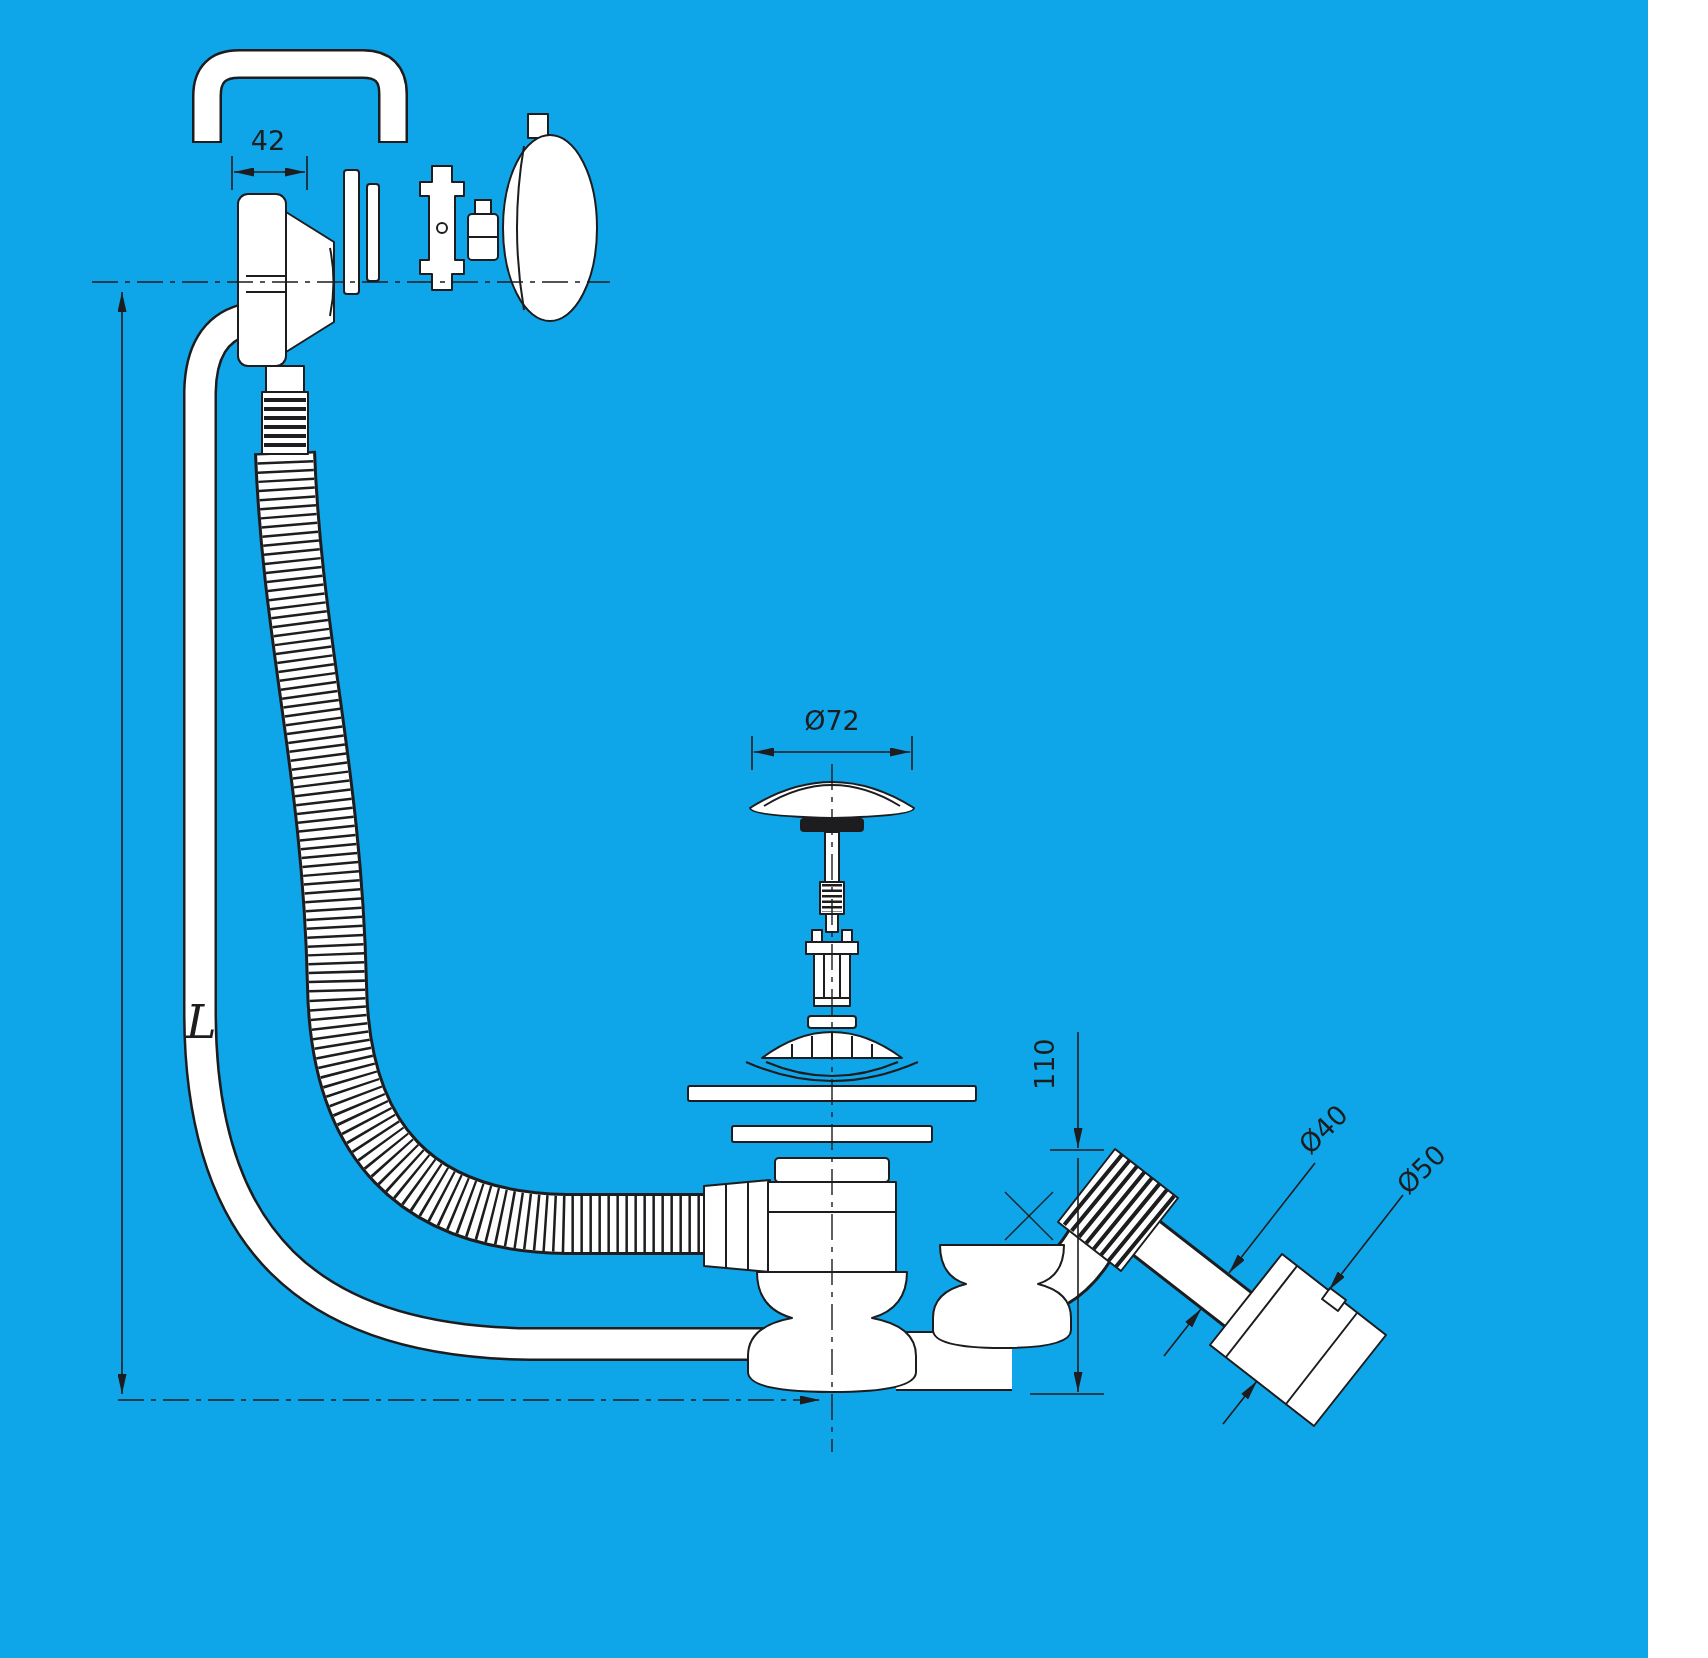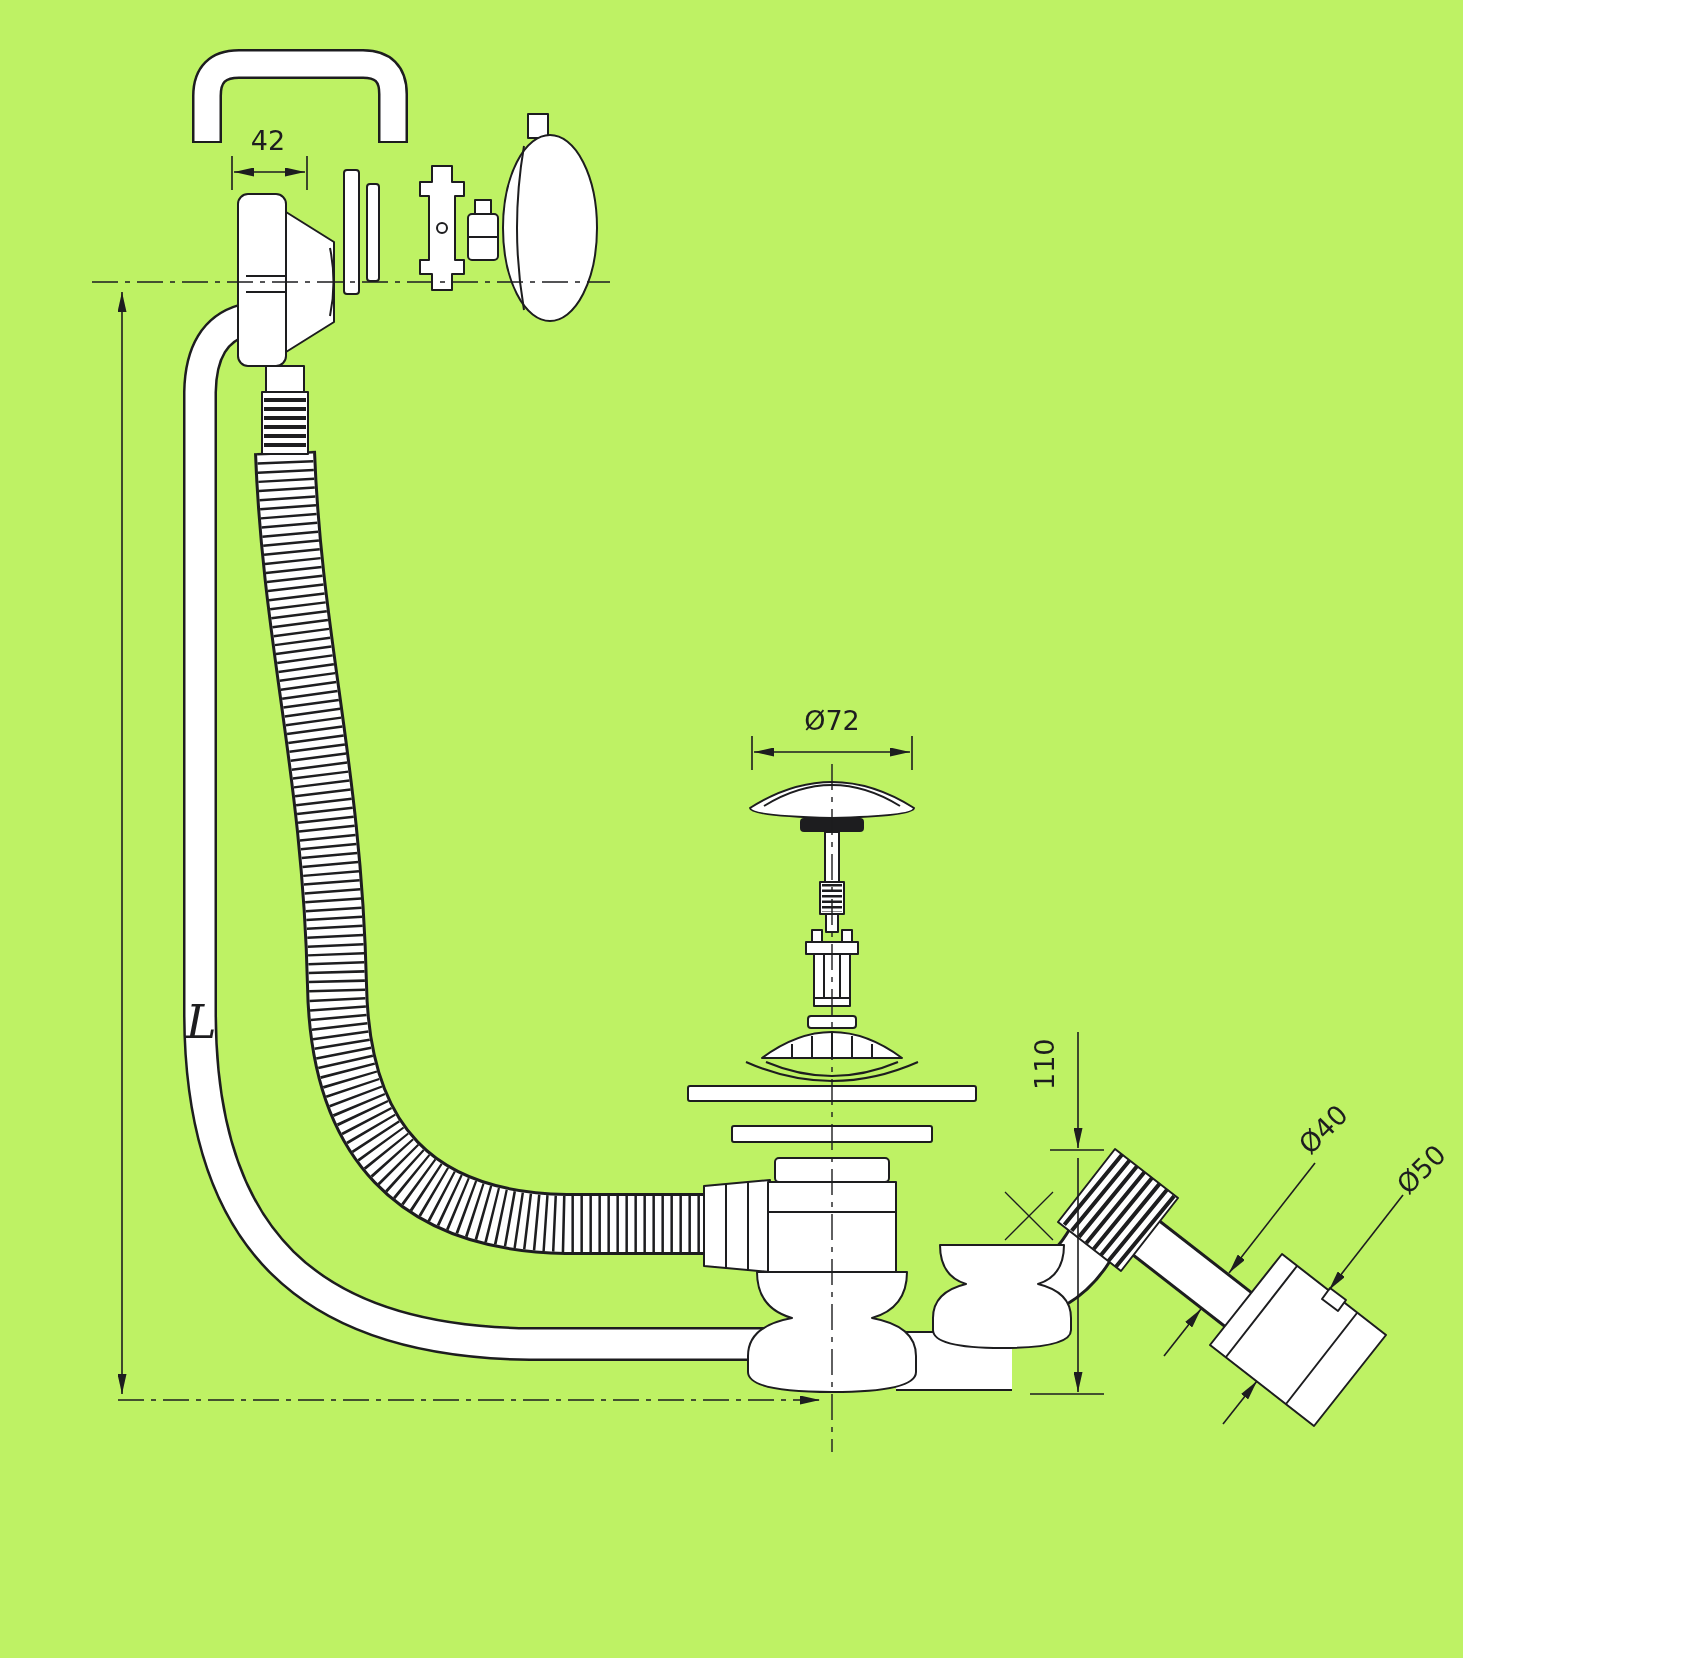--- a/index.html
+++ b/index.html
@@ -1,16 +1,16 @@
 <!DOCTYPE html>
 <html><head>
 <meta charset="utf-8">
 <style>
   html,body{margin:0;padding:0;background:#ffffff;}
-  .stage{width:1463px;height:1658px;position:relative;background:#bef264;overflow:hidden;}
+  .stage{width:1648px;height:1658px;position:relative;background:#0ea5e9;overflow:hidden;}
   svg{display:block;}
   .ln{fill:none;stroke:#1d1d1f;stroke-width:2;stroke-linejoin:round;}
   .wt{fill:#ffffff;stroke:#1d1d1f;stroke-width:2;stroke-linejoin:round;}
   .thin{fill:none;stroke:#1d1d1f;stroke-width:1.3;}
   .cl{fill:none;stroke:#1d1d1f;stroke-width:1.4;stroke-dasharray:26 7 5 7;}
   .dim{fill:none;stroke:#1d1d1f;stroke-width:1.6;}
   .dtxt{font-family:"DejaVu Sans",sans-serif;font-size:27px;fill:#1d1d1f;}
   .ltxt{font-family:"DejaVu Serif",serif;font-size:46px;font-style:italic;fill:#1d1d1f;}
 </style>
 </head>

